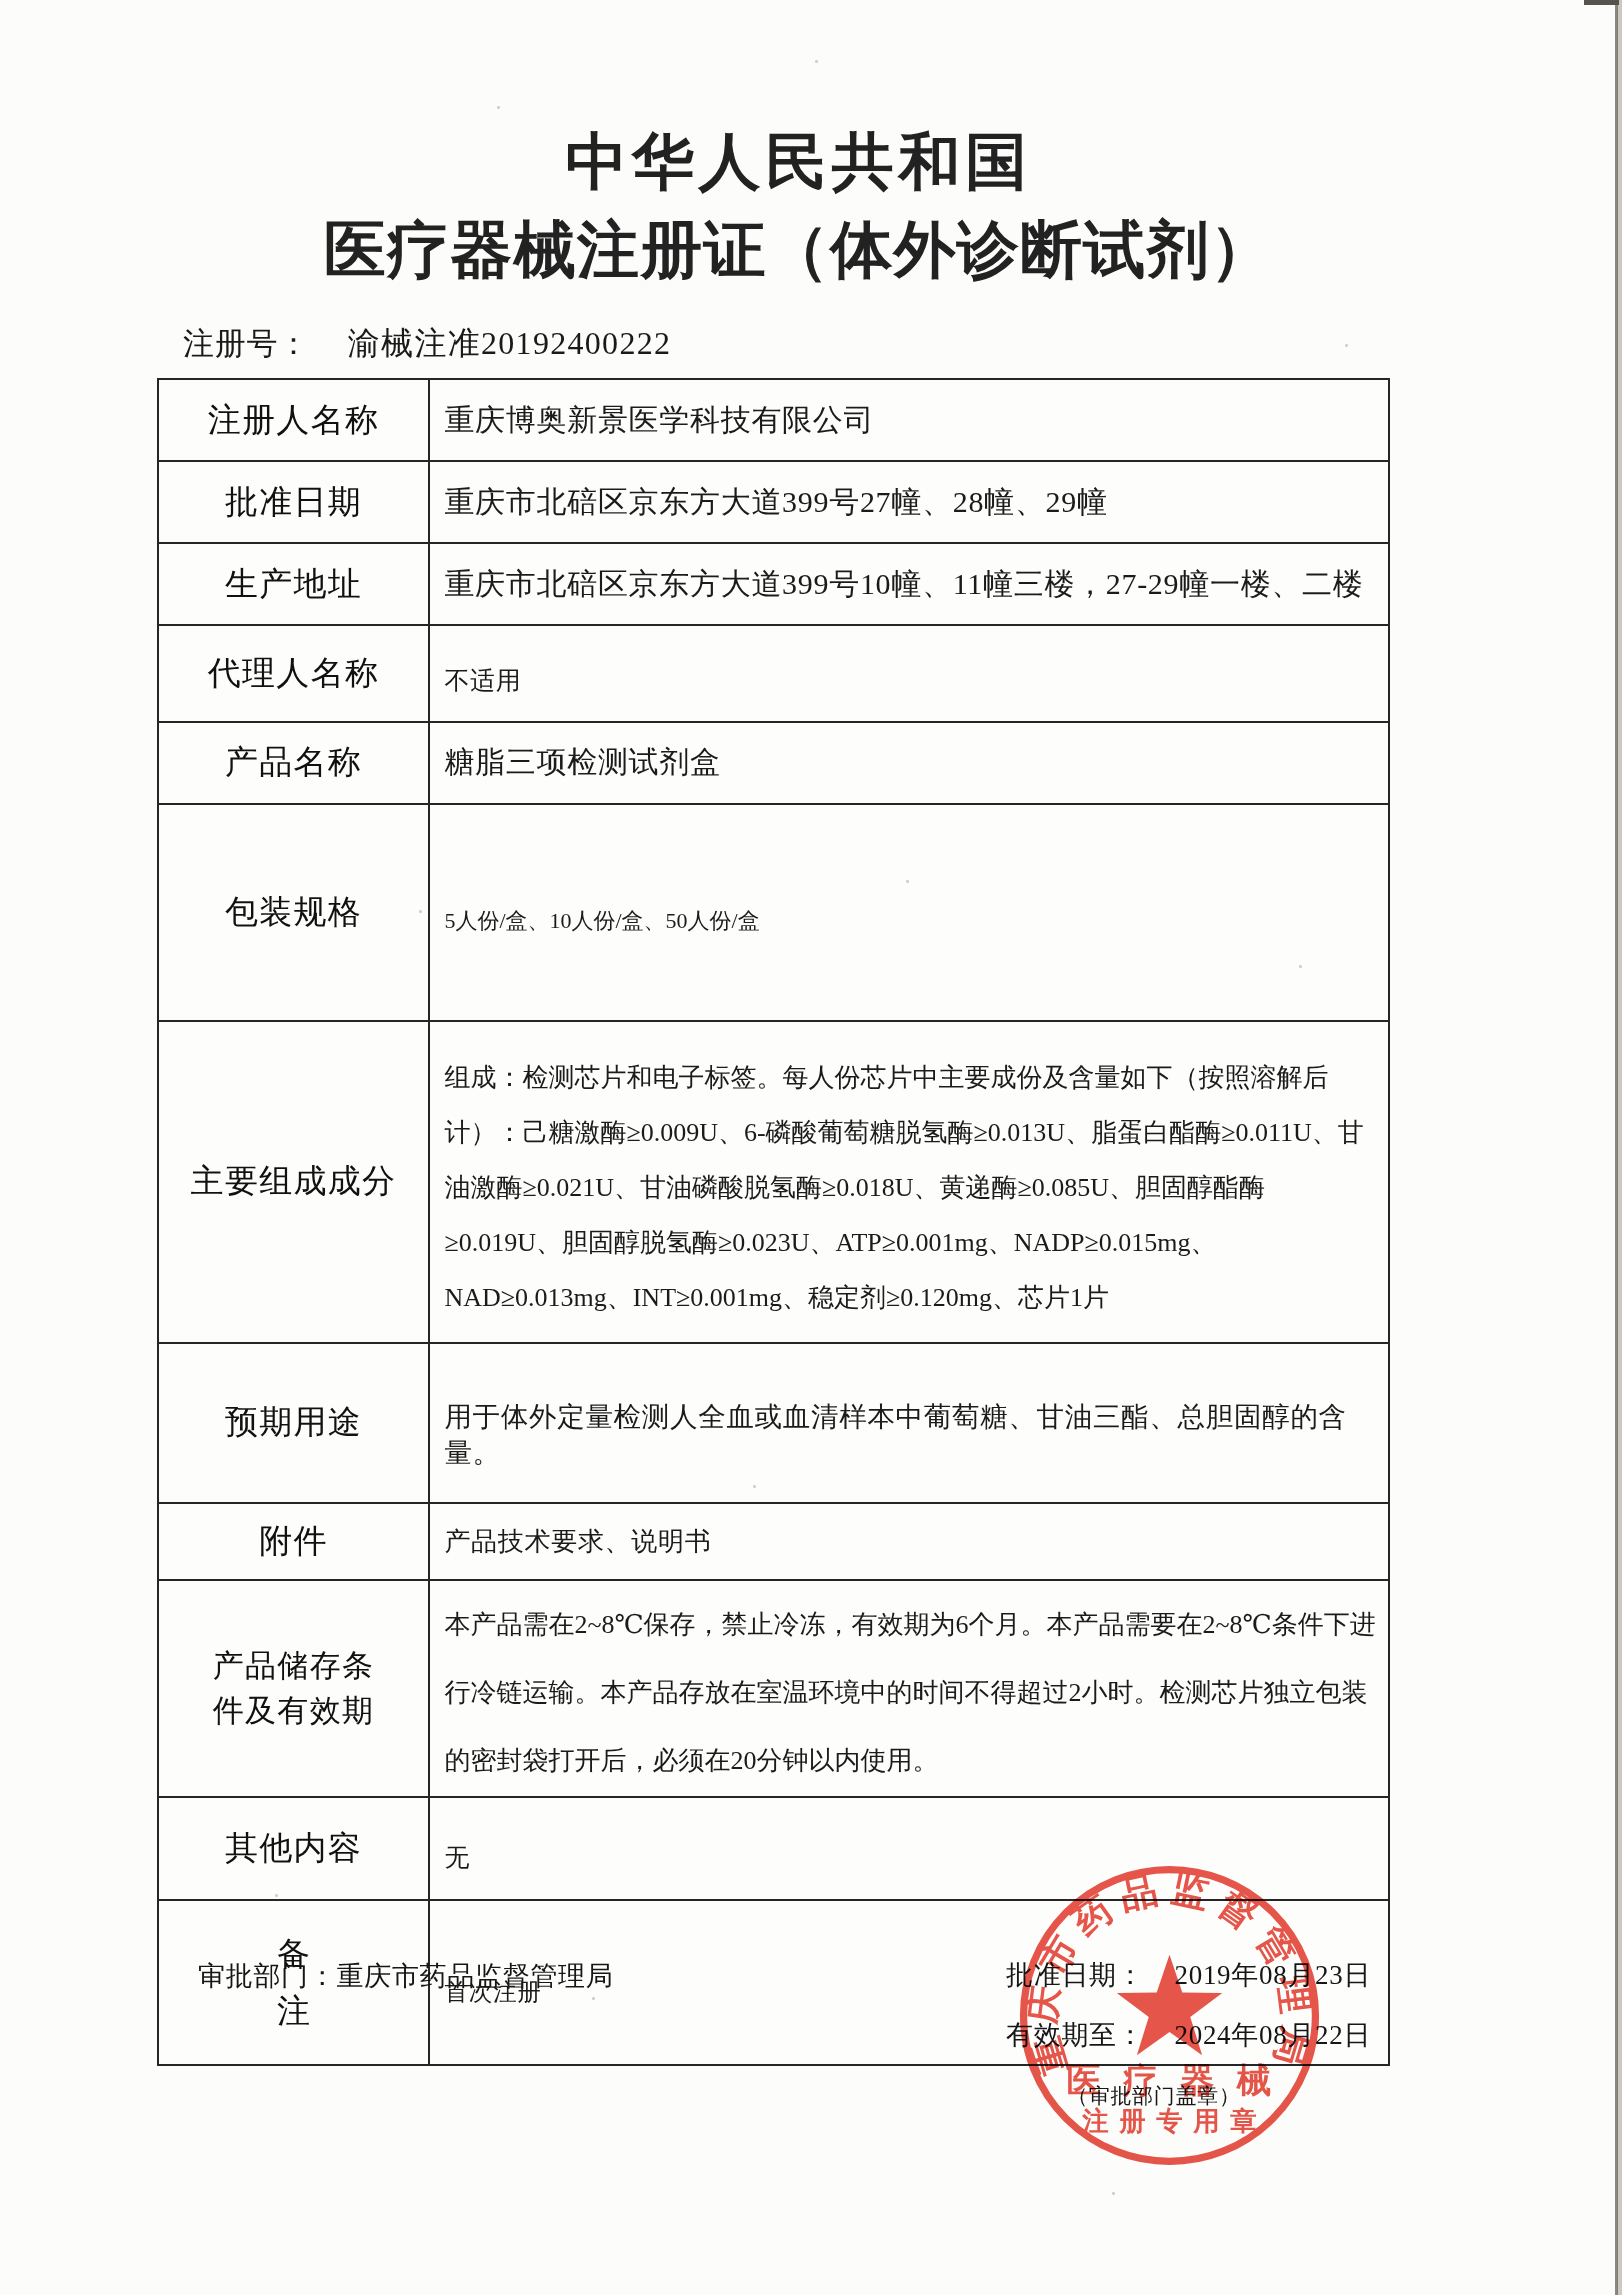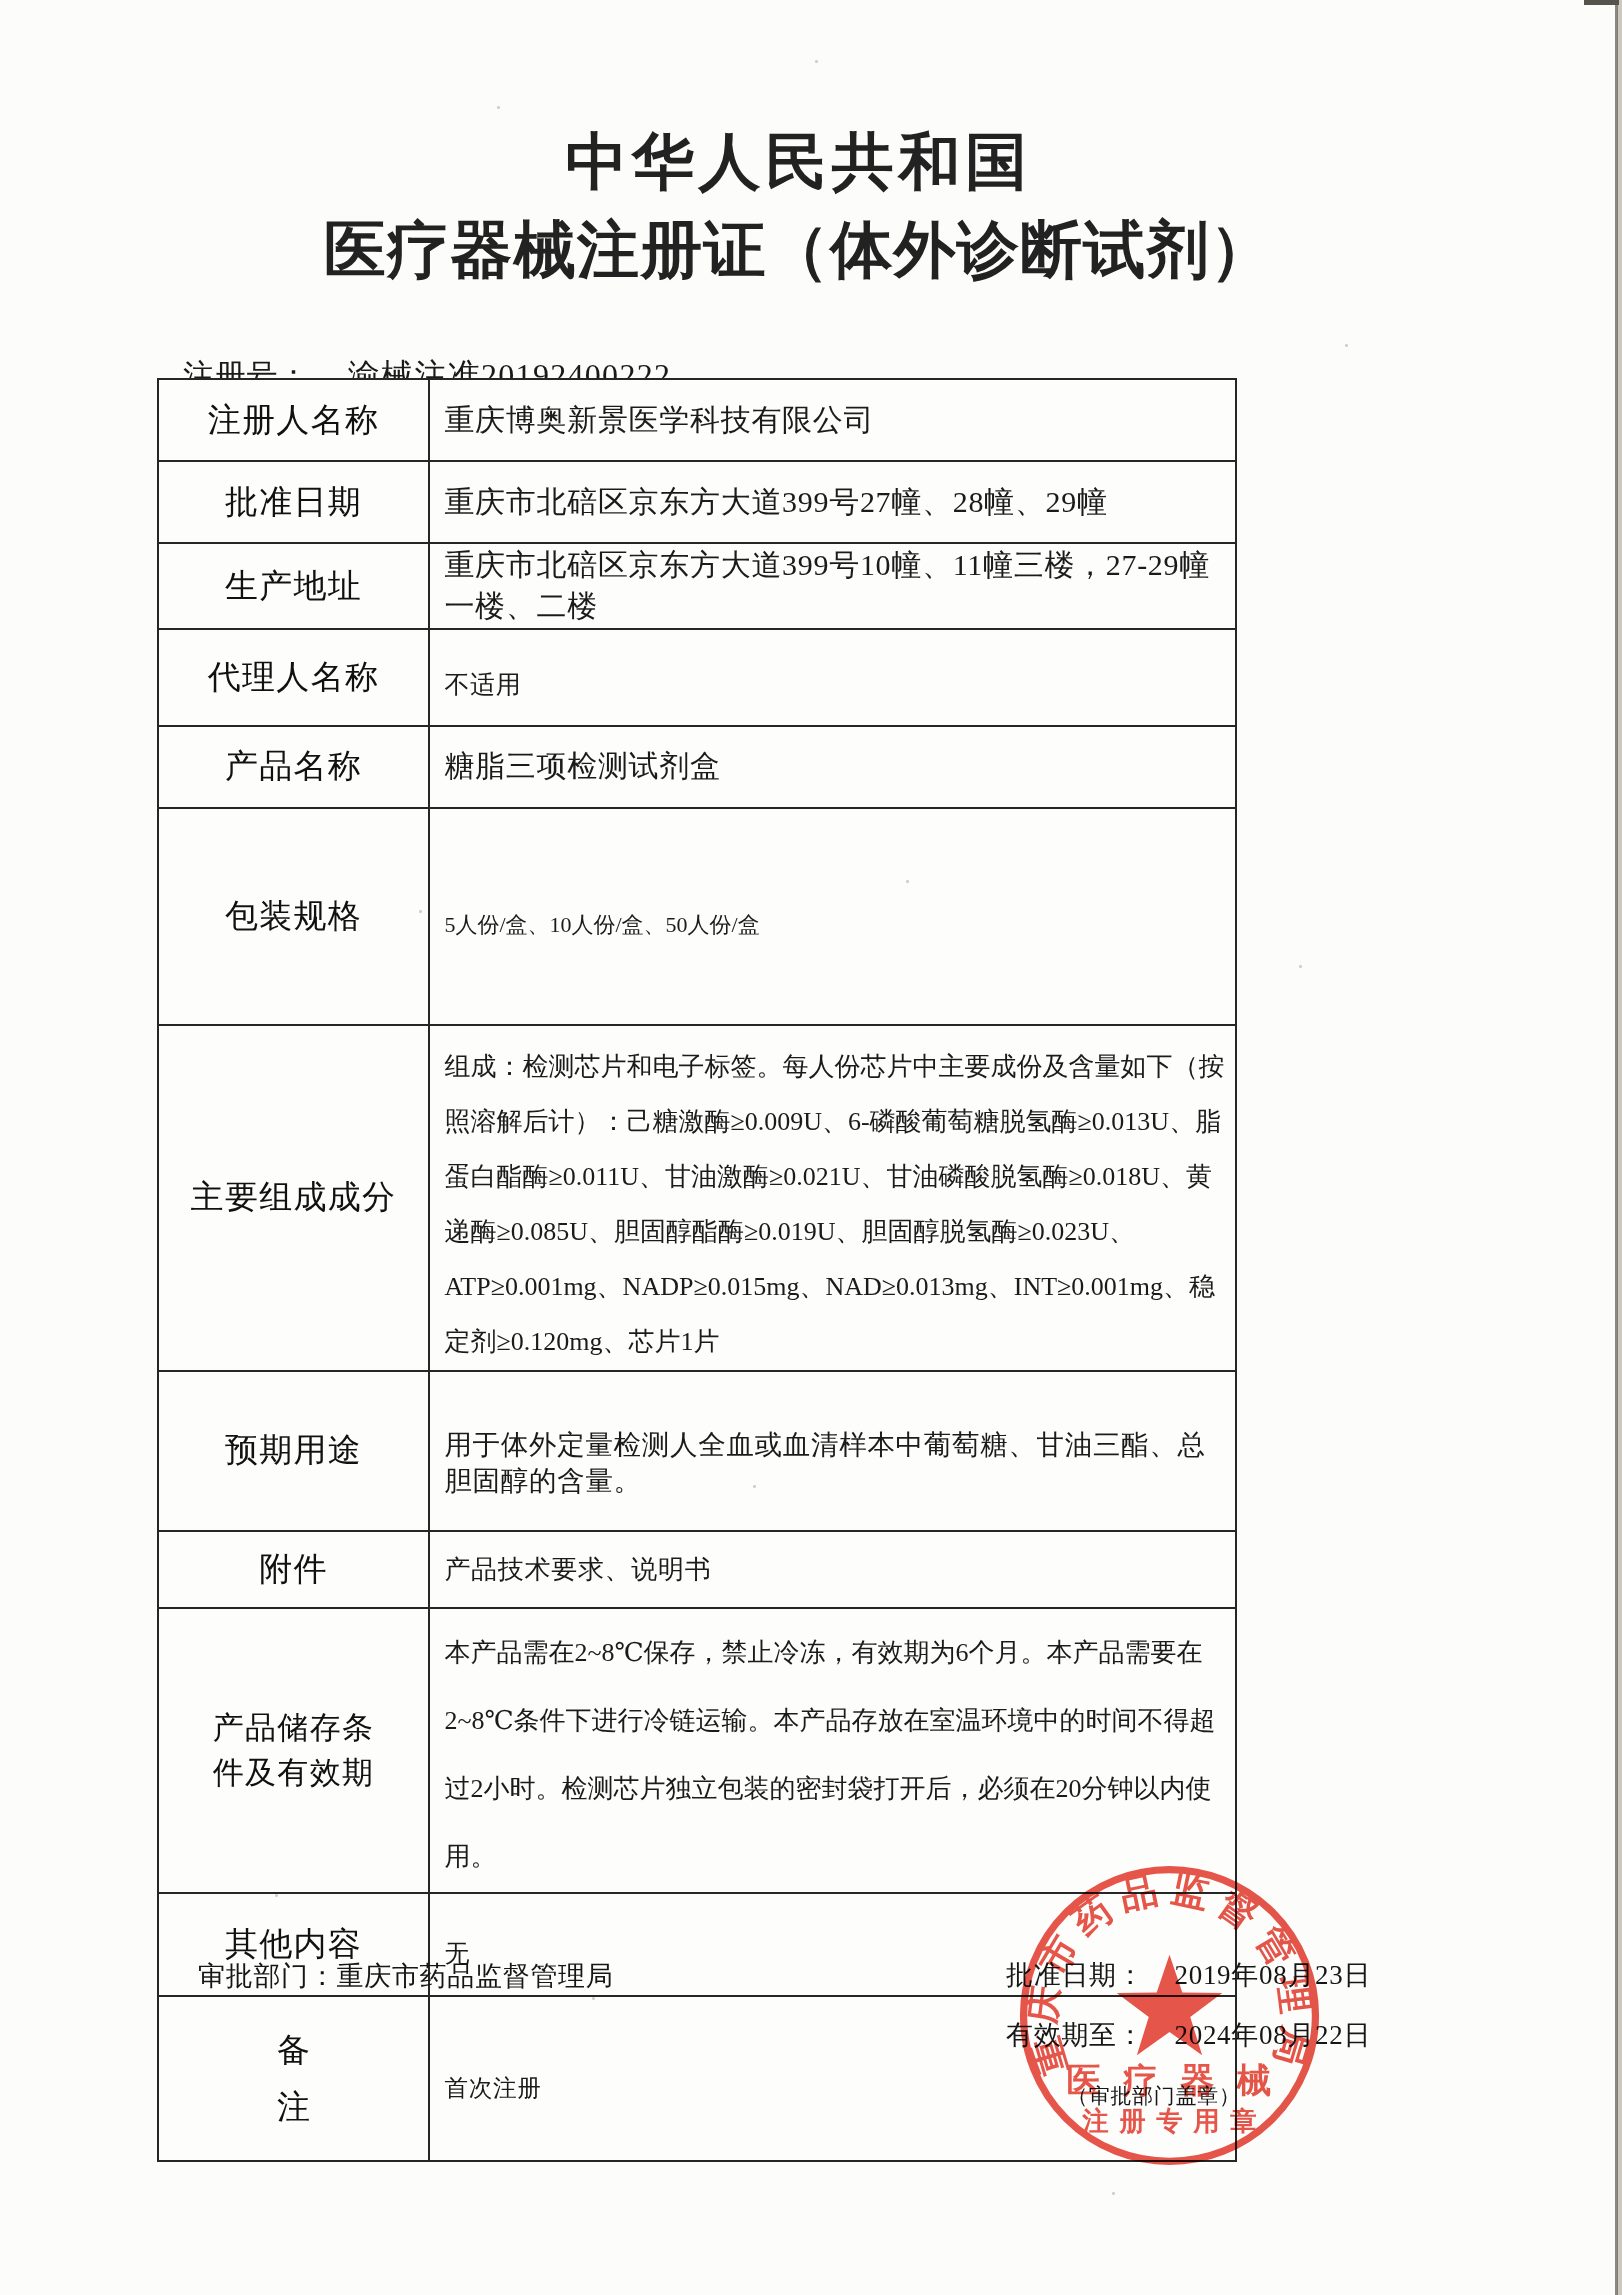--- a/index.html
+++ b/index.html
@@ -13,26 +13,26 @@
   }
   .title{
     position:absolute;left:0;width:1597px;
     text-align:center;font-weight:bold;color:#222;
     font-size:62px;line-height:1;
   }
   .title.l1{top:131px;letter-spacing:4.6px;}
   .title.l2{top:219px;letter-spacing:1.3px;}
   .regno{
     position:absolute;left:183px;top:322px;
-    font-size:31px;color:#1a1a1a;letter-spacing:0.7px;margin-top:32px;
+    font-size:31px;color:#1a1a1a;letter-spacing:0.7px;
   }
   .regno .regval{margin-left:38px;font-size:32px;letter-spacing:1.3px;}
   table.cert{
     position:absolute;left:157px;top:378px;
-    width:1080px;border-collapse:collapse;table-layout:fixed;
+    width:1233px;border-collapse:collapse;table-layout:fixed;
     background:#fdfdfc;
   }
   table.cert col.c1{width:271px;}
   table.cert td{
     border:2px solid #262626;
     border-top-width:2.6px;border-bottom-width:2.6px;
     overflow:hidden;
   }
   td.lab{
     text-align:center;vertical-align:middle;

